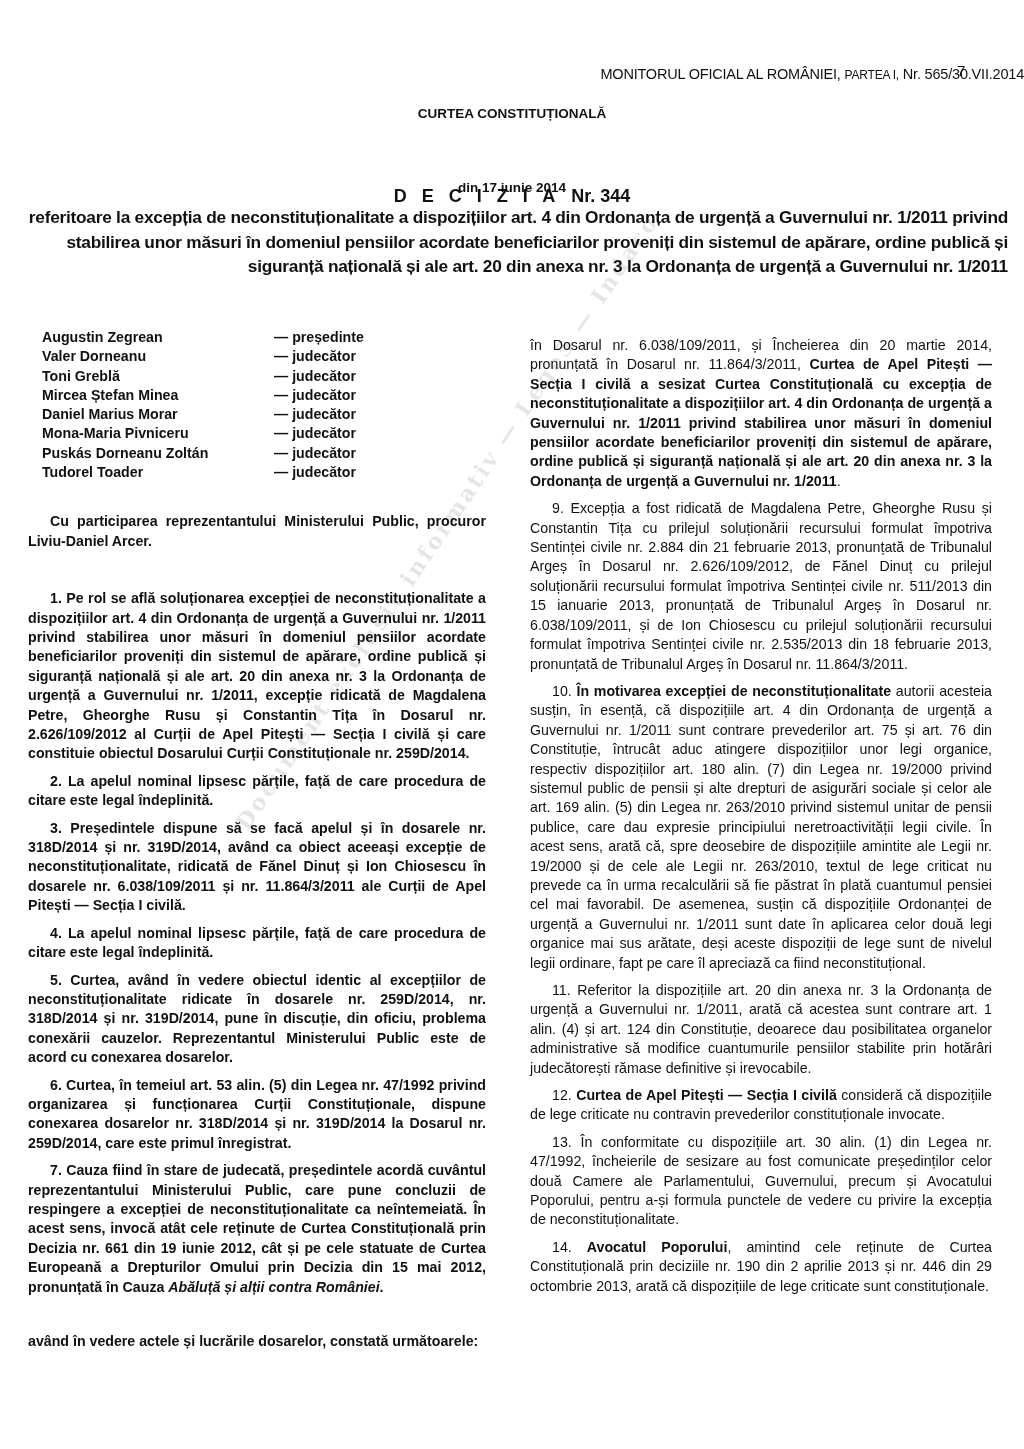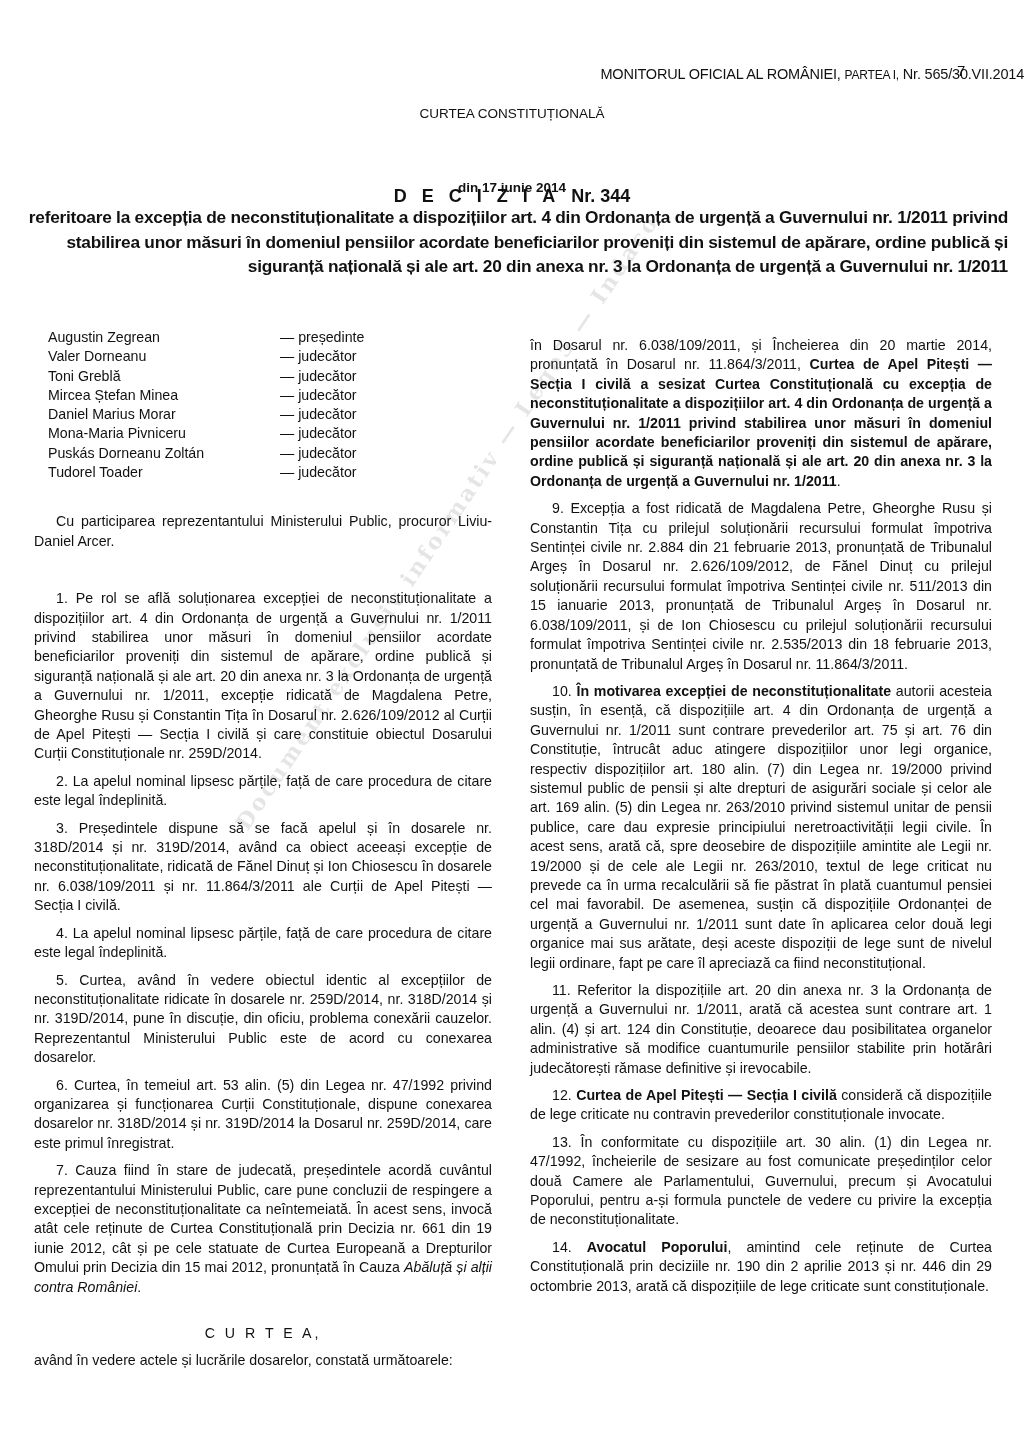--- a/index.html
+++ b/index.html
@@ -3,30 +3,30 @@
 <meta charset="utf-8">
 <style>
   html, body { margin: 0; padding: 0; background: #ffffff; }
   body { width: 1024px; height: 1449px; position: relative; overflow: hidden;
          font-family: "Liberation Sans", sans-serif; color: #111; }
   .runhead { position: absolute; top: 66px; left: 0; width: 1024px; text-align: right;
              font-size: 14.5px; letter-spacing: -0.2px; }
   .runhead .small { font-size: 12px; }
   .pagenum { position: absolute; top: 62px; left: 957px; font-size: 15px; }
   .court { position: absolute; top: 106px; left: 0; width: 1024px; text-align: center;
-           font-weight: normal; font-size: 13.5px; }
+           font-weight: bold; font-size: 13.5px; }
   .dectitle { position: absolute; top: 150px; left: 0; width: 1024px; text-align: center;
               font-weight: bold; font-size: 18px; margin-top: 36px; }
   .dectitle .sp { letter-spacing: 5px; margin-right: 6px; }
   .decdate { position: absolute; top: 180px; left: 0; width: 1024px; text-align: center;
              font-weight: bold; font-size: 13.5px; }
   .subject { position: absolute; top: 205px; left: 16px; width: 992px; text-align: right;
              font-weight: bold; font-size: 17.3px; line-height: 24.5px; letter-spacing: -0.25px; }
   .col { position: absolute; top: 328px; font-size: 14.2px; line-height: 19.4px; }
-  .col-left { left: 26px; width: 474px; }
+  .col-left { left: 20px; width: 474px; font-weight: bold; }
   .col-right { left: 522px; width: 478px; }
   .p { text-align: justify; text-indent: 22px; margin: 8px; }
   .p.noind { text-indent: 0; }
   .judges { margin: 0 0 0 22px; padding: 0; }
   .judge { display: flex; height: 19.3px; }
   .judge .nm { width: 232px; }
   .center { text-align: center; letter-spacing: 3px; margin: 0; }
   .gap { height: 19px; }
   .gap2 { height: 22px; }
   b { font-weight: bold; }
@@ -97,21 +97,20 @@
   <p class="p">Cu participarea reprezentantului Ministerului Public, procuror Liviu-Daniel Arcer.</p>
   <div class="gap2"></div>
   <p class="p">1. Pe rol se află soluționarea excepției de neconstituționalitate a dispozițiilor art. 4 din Ordonanța de urgență a Guvernului nr. 1/2011 privind stabilirea unor măsuri în domeniul pensiilor acordate beneficiarilor proveniți din sistemul de apărare, ordine publică și siguranță națională și ale art. 20 din anexa nr. 3 la Ordonanța de urgență a Guvernului nr. 1/2011, excepție ridicată de Magdalena Petre, Gheorghe Rusu și Constantin Tița în Dosarul nr. 2.626/109/2012 al Curții de Apel Pitești — Secția I civilă și care constituie obiectul Dosarului Curții Constituționale nr. 259D/2014.</p>
   <p class="p">2. La apelul nominal lipsesc părțile, față de care procedura de citare este legal îndeplinită.</p>
   <p class="p">3. Președintele dispune să se facă apelul și în dosarele nr. 318D/2014 și nr. 319D/2014, având ca obiect aceeași excepție de neconstituționalitate, ridicată de Fănel Dinuț și Ion Chiosescu în dosarele nr. 6.038/109/2011 și nr. 11.864/3/2011 ale Curții de Apel Pitești — Secția I civilă.</p>
   <p class="p">4. La apelul nominal lipsesc părțile, față de care procedura de citare este legal îndeplinită.</p>
   <p class="p">5. Curtea, având în vedere obiectul identic al excepțiilor de neconstituționalitate ridicate în dosarele nr. 259D/2014, nr. 318D/2014 și nr. 319D/2014, pune în discuție, din oficiu, problema conexării cauzelor. Reprezentantul Ministerului Public este de acord cu conexarea dosarelor.</p>
   <p class="p">6. Curtea, în temeiul art. 53 alin. (5) din Legea nr. 47/1992 privind organizarea și funcționarea Curții Constituționale, dispune conexarea dosarelor nr. 318D/2014 și nr. 319D/2014 la Dosarul nr. 259D/2014, care este primul înregistrat.</p>
   <p class="p"><span>7. Cauza fiind în stare de judecată, președintele acordă cuvântul reprezentantului Ministerului Public, care pune concluzii de respingere a excepției de neconstituționalitate ca neîntemeiată. În acest sens, invocă atât cele reținute de Curtea Constituțională prin Decizia nr. 661 din 19 iunie 2012, cât și pe cele statuate de Curtea Europeană a Drepturilor Omului prin Decizia din 15 mai 2012, pronunțată în Cauza </span><i>Abăluță și alții contra României</i><span>.</span></p>
   <div class="gap"></div>
-  <p class="center">C U R T E A,</p>
   <p class="p noind">având în vedere actele și lucrările dosarelor, constată următoarele:</p>
 </div>
 
 <div class="col col-right">
   <p class="p noind"><span>în Dosarul nr. 6.038/109/2011, și Încheierea din 20 martie 2014, pronunțată în Dosarul nr. 11.864/3/2011, </span><b>Curtea de Apel Pitești — Secția I civilă a sesizat Curtea Constituțională cu excepția de neconstituționalitate a dispozițiilor art. 4 din Ordonanța de urgență a Guvernului nr. 1/2011 privind stabilirea unor măsuri în domeniul pensiilor acordate beneficiarilor proveniți din sistemul de apărare, ordine publică și siguranță națională și ale art. 20 din anexa nr. 3 la Ordonanța de urgență a Guvernului nr. 1/2011</b><span>.</span></p>
   <p class="p">9. Excepția a fost ridicată de Magdalena Petre, Gheorghe Rusu și Constantin Tița cu prilejul soluționării recursului formulat împotriva Sentinței civile nr. 2.884 din 21 februarie 2013, pronunțată de Tribunalul Argeș în Dosarul nr. 2.626/109/2012, de Fănel Dinuț cu prilejul soluționării recursului formulat împotriva Sentinței civile nr. 511/2013 din 15 ianuarie 2013, pronunțată de Tribunalul Argeș în Dosarul nr. 6.038/109/2011, și de Ion Chiosescu cu prilejul soluționării recursului formulat împotriva Sentinței civile nr. 2.535/2013 din 18 februarie 2013, pronunțată de Tribunalul Argeș în Dosarul nr. 11.864/3/2011.</p>
   <p class="p"><span>10. </span><b>În motivarea excepției de neconstituționalitate</b><span> autorii acesteia susțin, în esență, că dispozițiile art. 4 din Ordonanța de urgență a Guvernului nr. 1/2011 sunt contrare prevederilor art. 75 și art. 76 din Constituție, întrucât aduc atingere dispozițiilor unor legi organice, respectiv dispozițiilor art. 180 alin. (7) din Legea nr. 19/2000 privind sistemul public de pensii și alte drepturi de asigurări sociale și celor ale art. 169 alin. (5) din Legea nr. 263/2010 privind sistemul unitar de pensii publice, care dau expresie principiului neretroactivității legii civile. În acest sens, arată că, spre deosebire de dispozițiile amintite ale Legii nr. 19/2000 și de cele ale Legii nr. 263/2010, textul de lege criticat nu prevede ca în urma recalculării să fie păstrat în plată cuantumul pensiei cel mai favorabil. De asemenea, susțin că dispozițiile Ordonanței de urgență a Guvernului nr. 1/2011 sunt date în aplicarea celor două legi organice mai sus arătate, deși aceste dispoziții de lege sunt de nivelul legii ordinare, fapt pe care îl apreciază ca fiind neconstituțional.</span></p>
   <p class="p">11. Referitor la dispozițiile art. 20 din anexa nr. 3 la Ordonanța de urgență a Guvernului nr. 1/2011, arată că acestea sunt contrare art. 1 alin. (4) și art. 124 din Constituție, deoarece dau posibilitatea organelor administrative să modifice cuantumurile pensiilor stabilite prin hotărâri judecătorești rămase definitive și irevocabile.</p>
   <p class="p"><span>12. </span><b>Curtea de Apel Pitești — Secția I civilă</b><span> consideră că dispozițiile de lege criticate nu contravin prevederilor constituționale invocate.</span></p>
   <p class="p">13. În conformitate cu dispozițiile art. 30 alin. (1) din Legea nr. 47/1992, încheierile de sesizare au fost comunicate președinților celor două Camere ale Parlamentului, Guvernului, precum și Avocatului Poporului, pentru a-și formula punctele de vedere cu privire la excepția de neconstituționalitate.</p>

